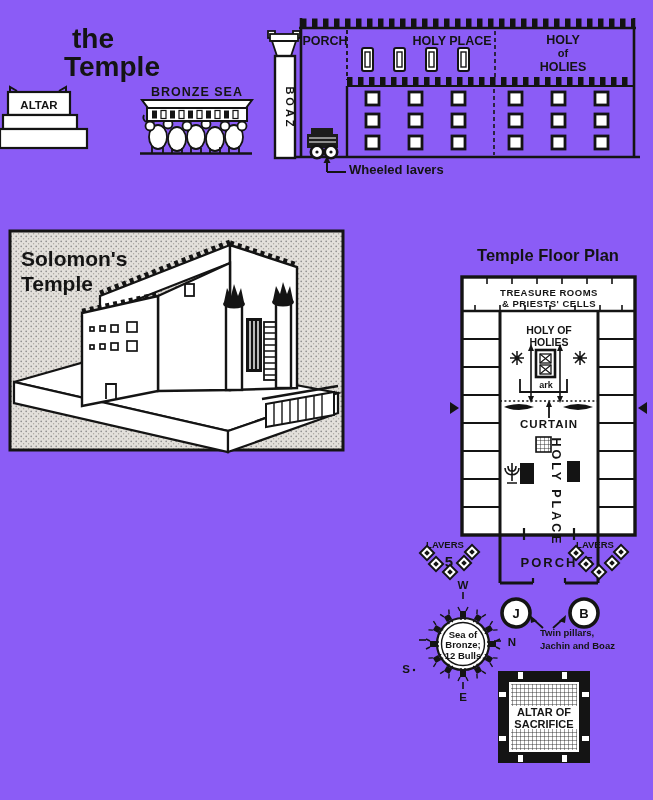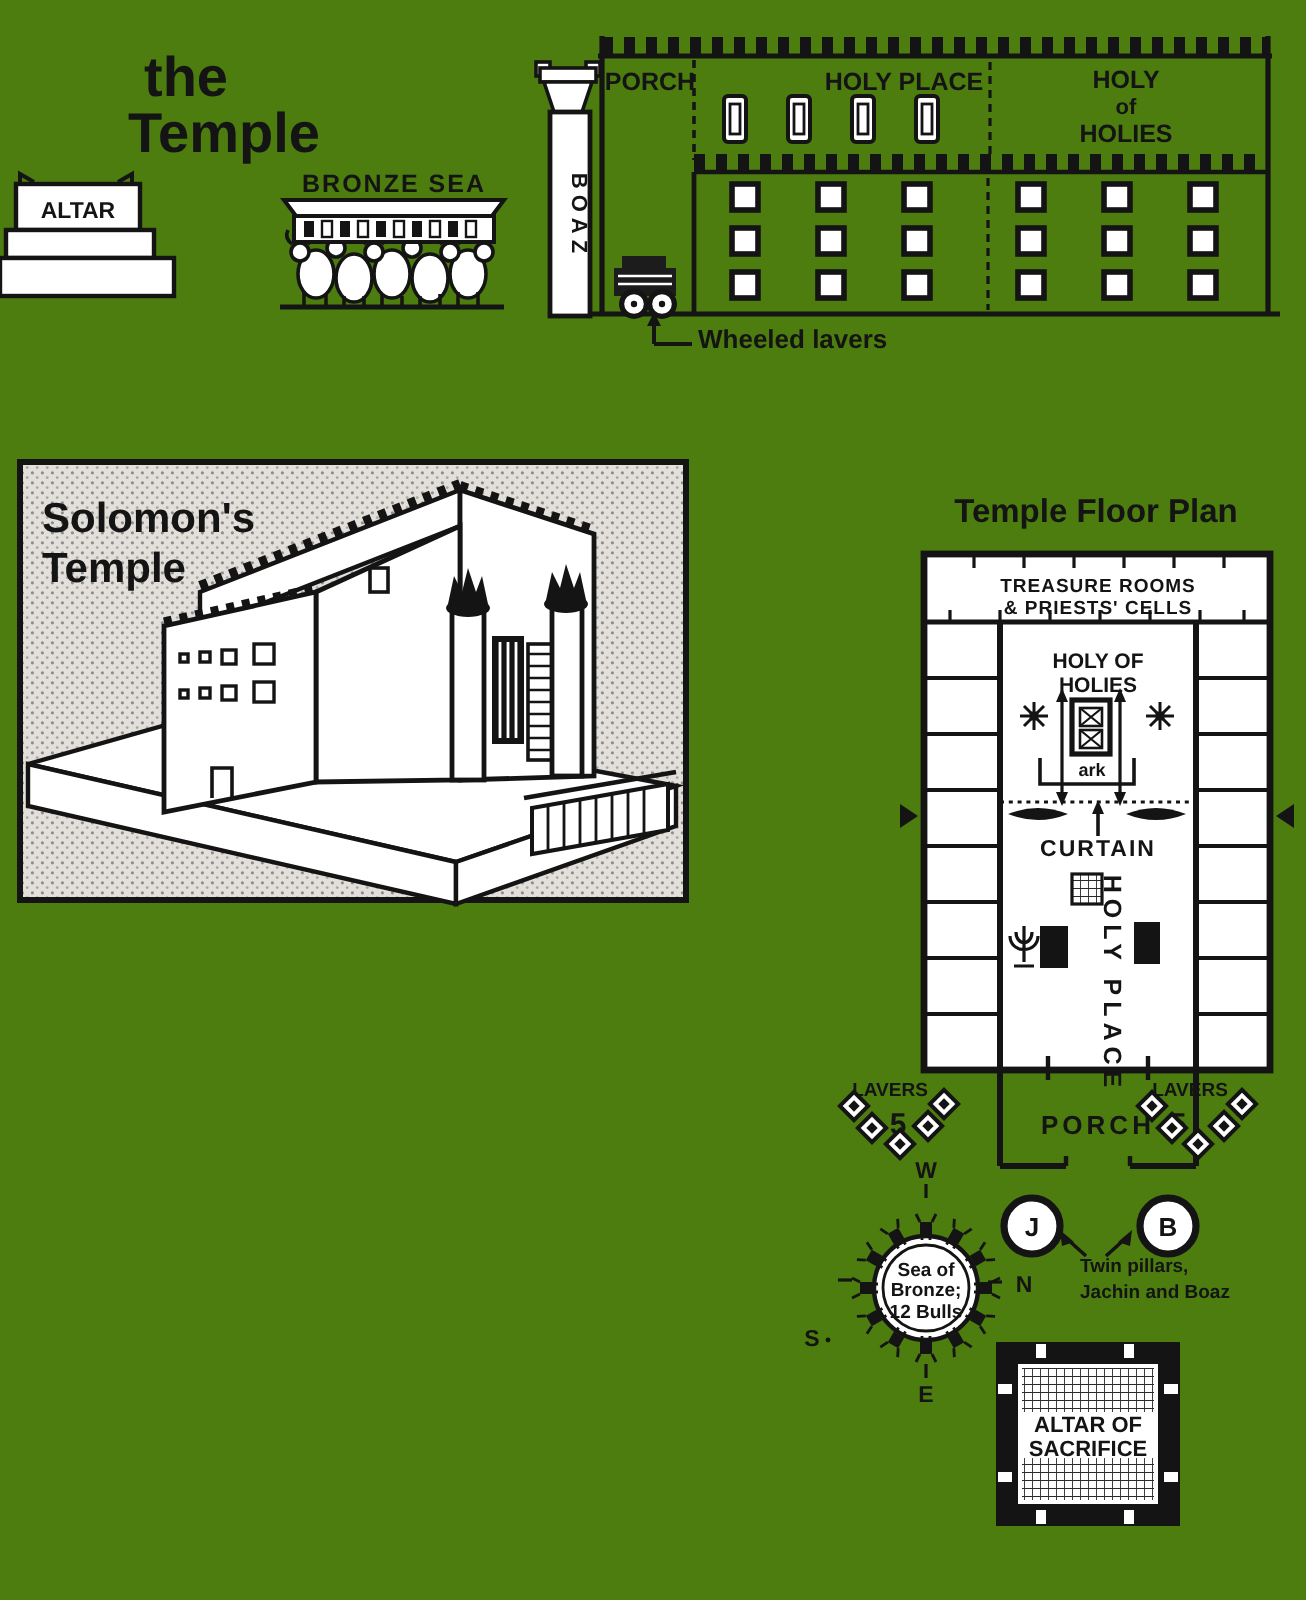--- a/index.html
+++ b/index.html
@@ -1,16 +1,16 @@
 <!DOCTYPE html>
 <html><head>
 <meta charset="utf-8">
 <style>
   html,body{margin:0;padding:0;background:#fff;}
-  .stage{position:relative;width:653px;height:800px;background:#4d7c0f;overflow:hidden;}
+  .stage{position:relative;width:653px;height:800px;background:#8b5cf6;overflow:hidden;}
   svg{position:absolute;left:0;top:0;}
   .t{font-family:"Liberation Sans","DejaVu Sans",sans-serif;font-weight:bold;fill:#141414;}
   .ln{stroke:#141414;fill:none;}
   .wh{fill:#fff;stroke:#141414;}
 </style>
 </head>
 <body>
 
 <div class="stage">
 <svg width="653" height="800" viewBox="0 0 653 800">

